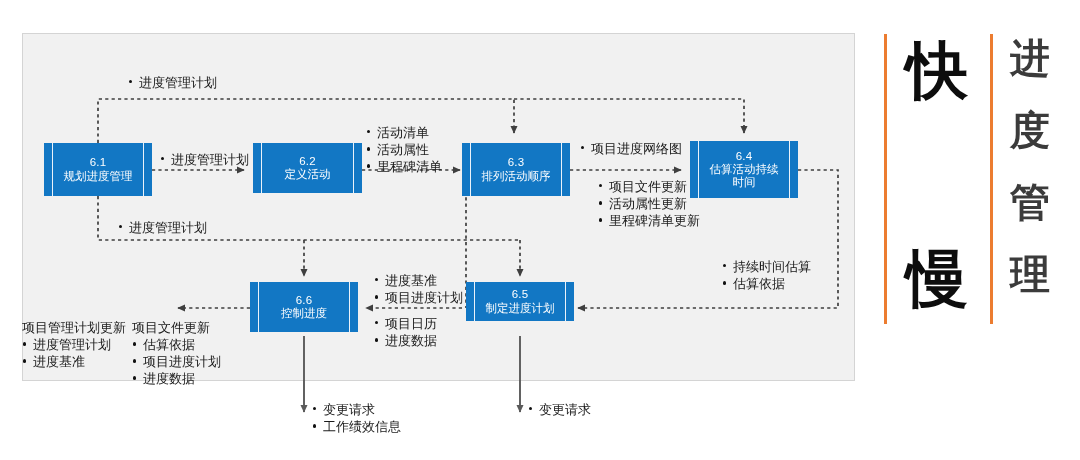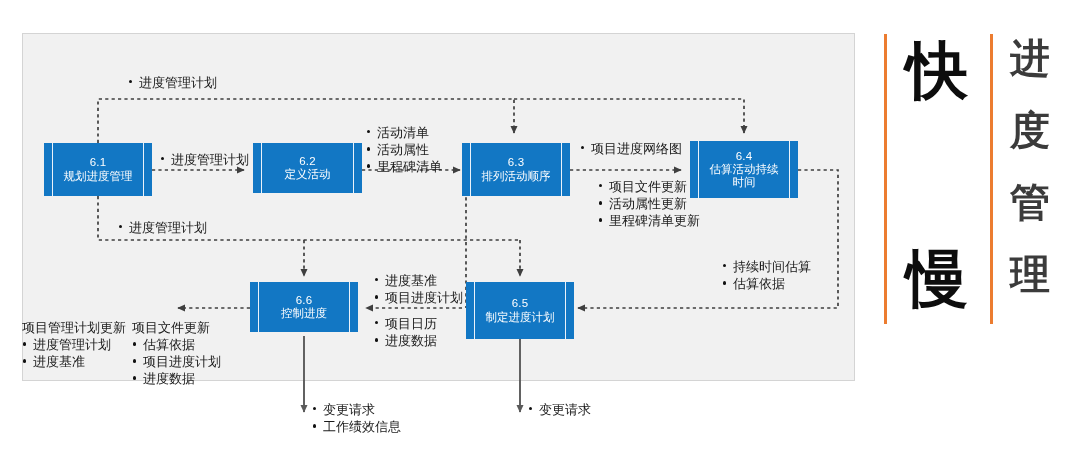--- a/index.html
+++ b/index.html
@@ -194,21 +194,21 @@
     <div class="nm">排列活动顺序</div>
   </div>
 
   <div class="pbox" style="left:690px; top:141px; width:108px; height:57px;">
     <div class="inner"></div>
     <div class="num">6.4</div>
     <div class="nm">估算活动持续</div>
     <div class="nm">时间</div>
   </div>
 
-  <div class="pbox" style="left:466px; top:282px; width:108px; height:57px;">
+  <div class="pbox" style="left:466px; top:282px; width:108px; height:39px;">
     <div class="inner"></div>
     <div class="num">6.5</div>
     <div class="nm">制定进度计划</div>
   </div>
 
   <div class="pbox" style="left:250px; top:282px; width:108px; height:50px;">
     <div class="inner"></div>
     <div class="num">6.6</div>
     <div class="nm">控制进度</div>
   </div>

